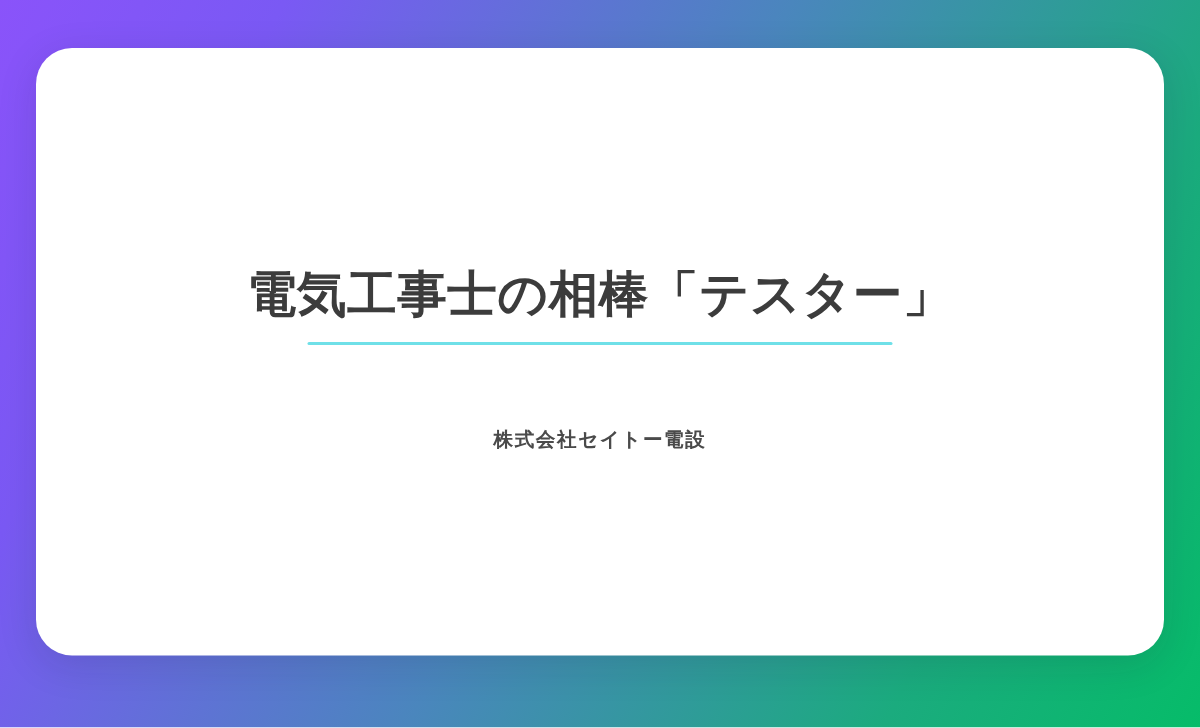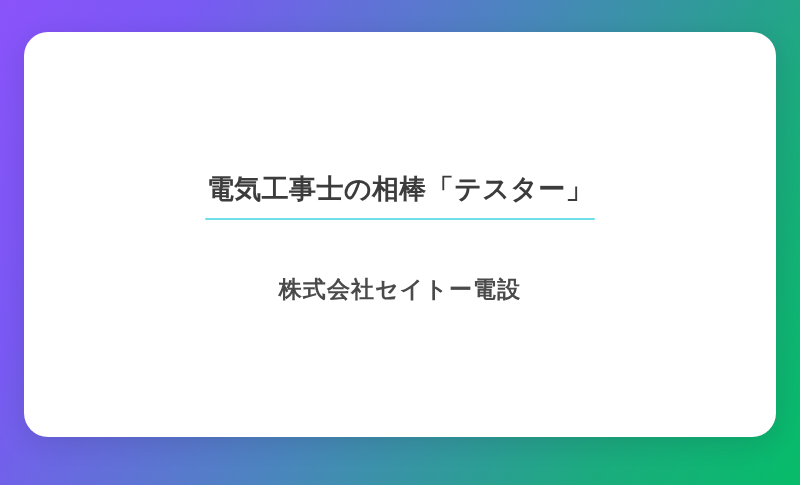--- a/index.html
+++ b/index.html
@@ -51,42 +51,42 @@
   }
 
   
   .title-block {
     width: 100%;
     display: flex;
     flex-direction: column;
     align-items: center;
   }
   .title-line {
-    font-size: 27px;
+    font-size: 33px;
     font-weight: bold;
     color: #3c3c3c;
     letter-spacing: 0.4px;
     line-height: 1.42;
     text-align: center;
     white-space: nowrap;
   }
 
   
   .divider {
     width: 390px;
     height: 2px;
     background: #6fe0e8;
     margin-top: 9px;
     border-radius: 1px;
   }
 
   
   .subtitle {
     margin-top: 54px;
-    font-size: 23px;
+    font-size: 13px;
     font-weight: bold;
     color: #4a4a4a;
     letter-spacing: 1.1px;
     text-align: center;
     white-space: nowrap;
   }
 </style>
 </head>
 <body>
 

